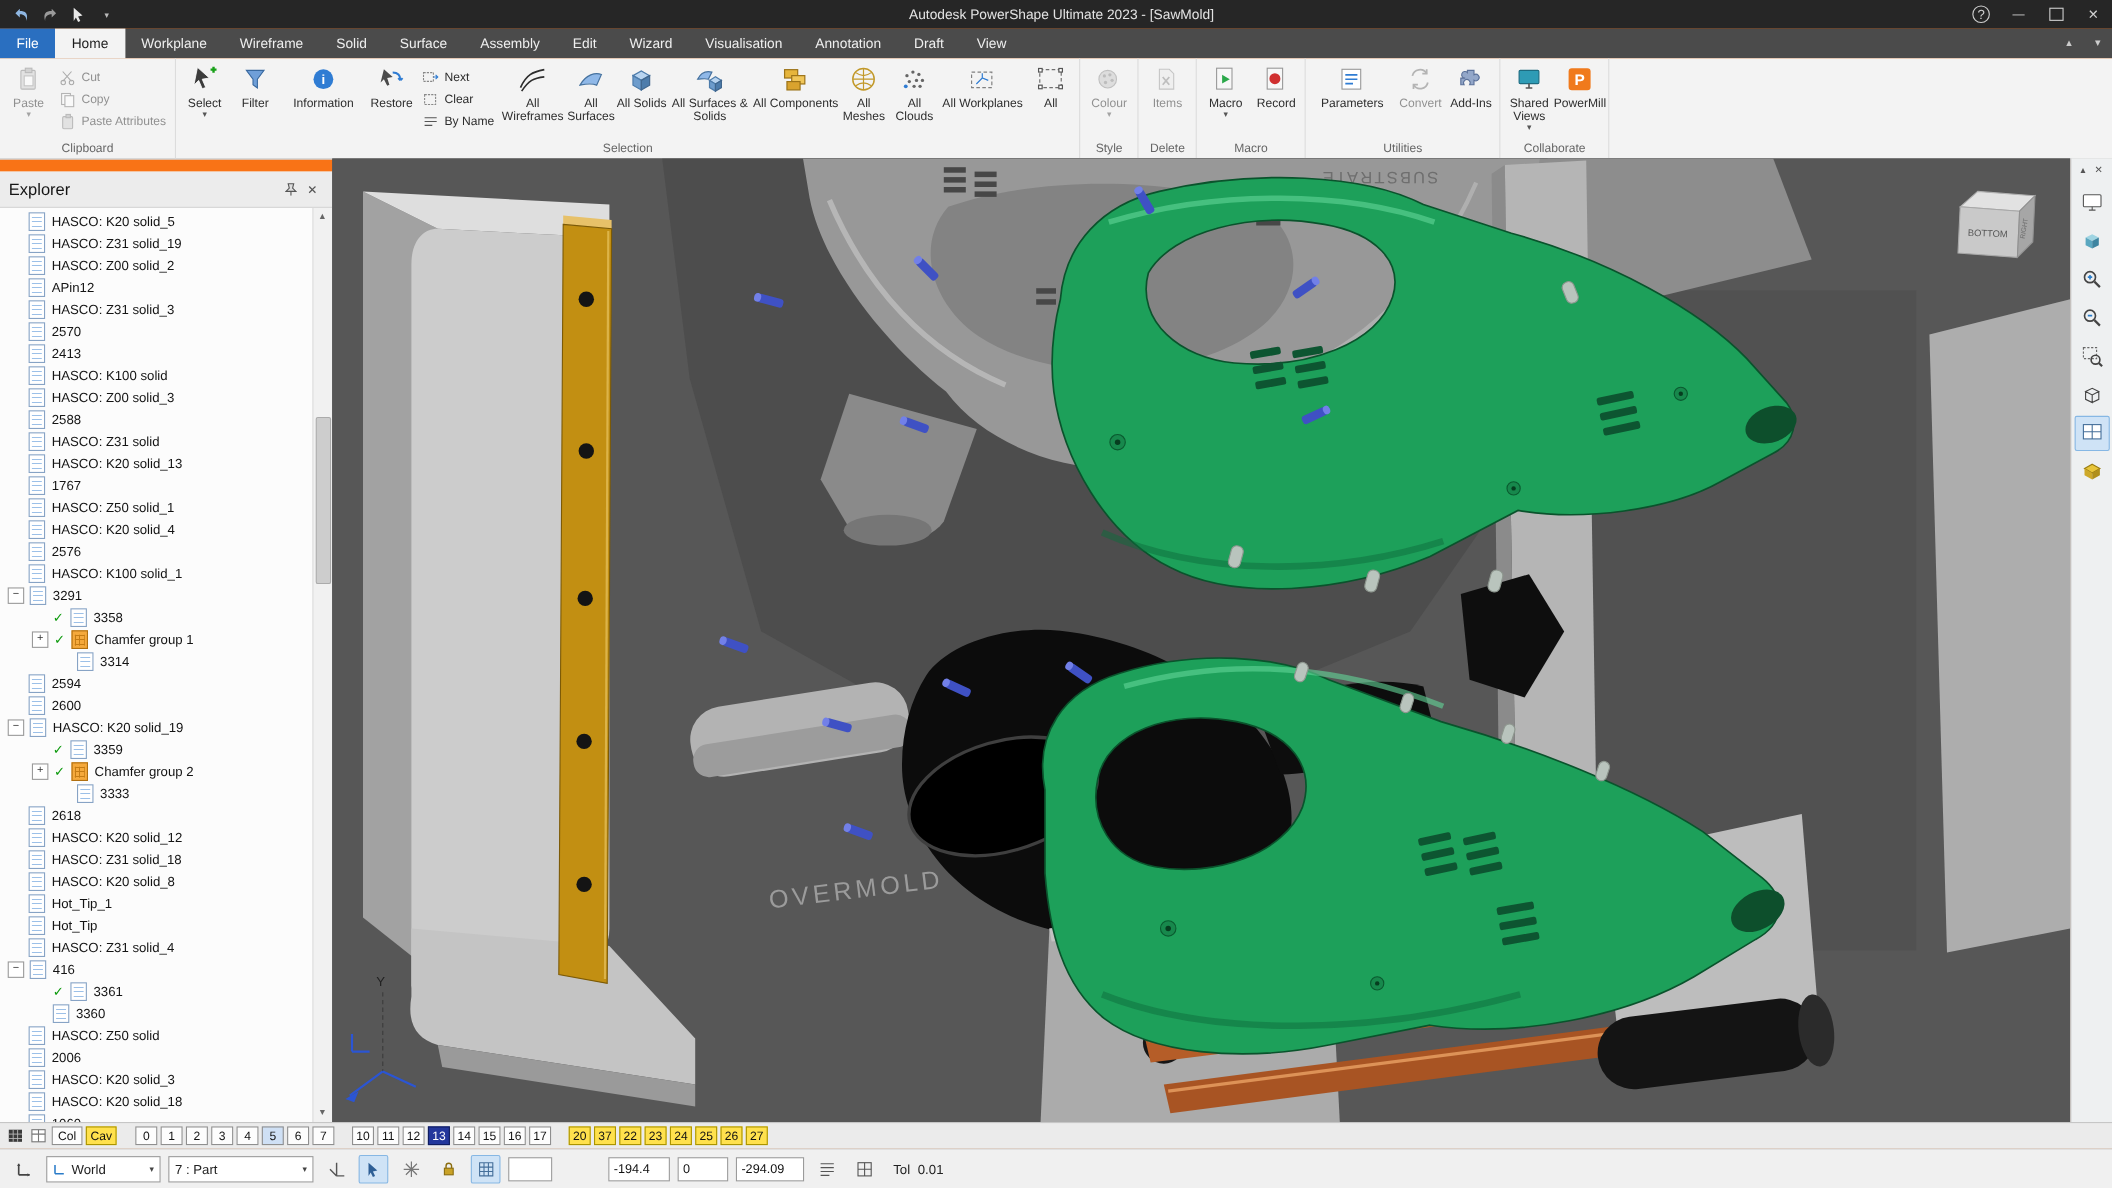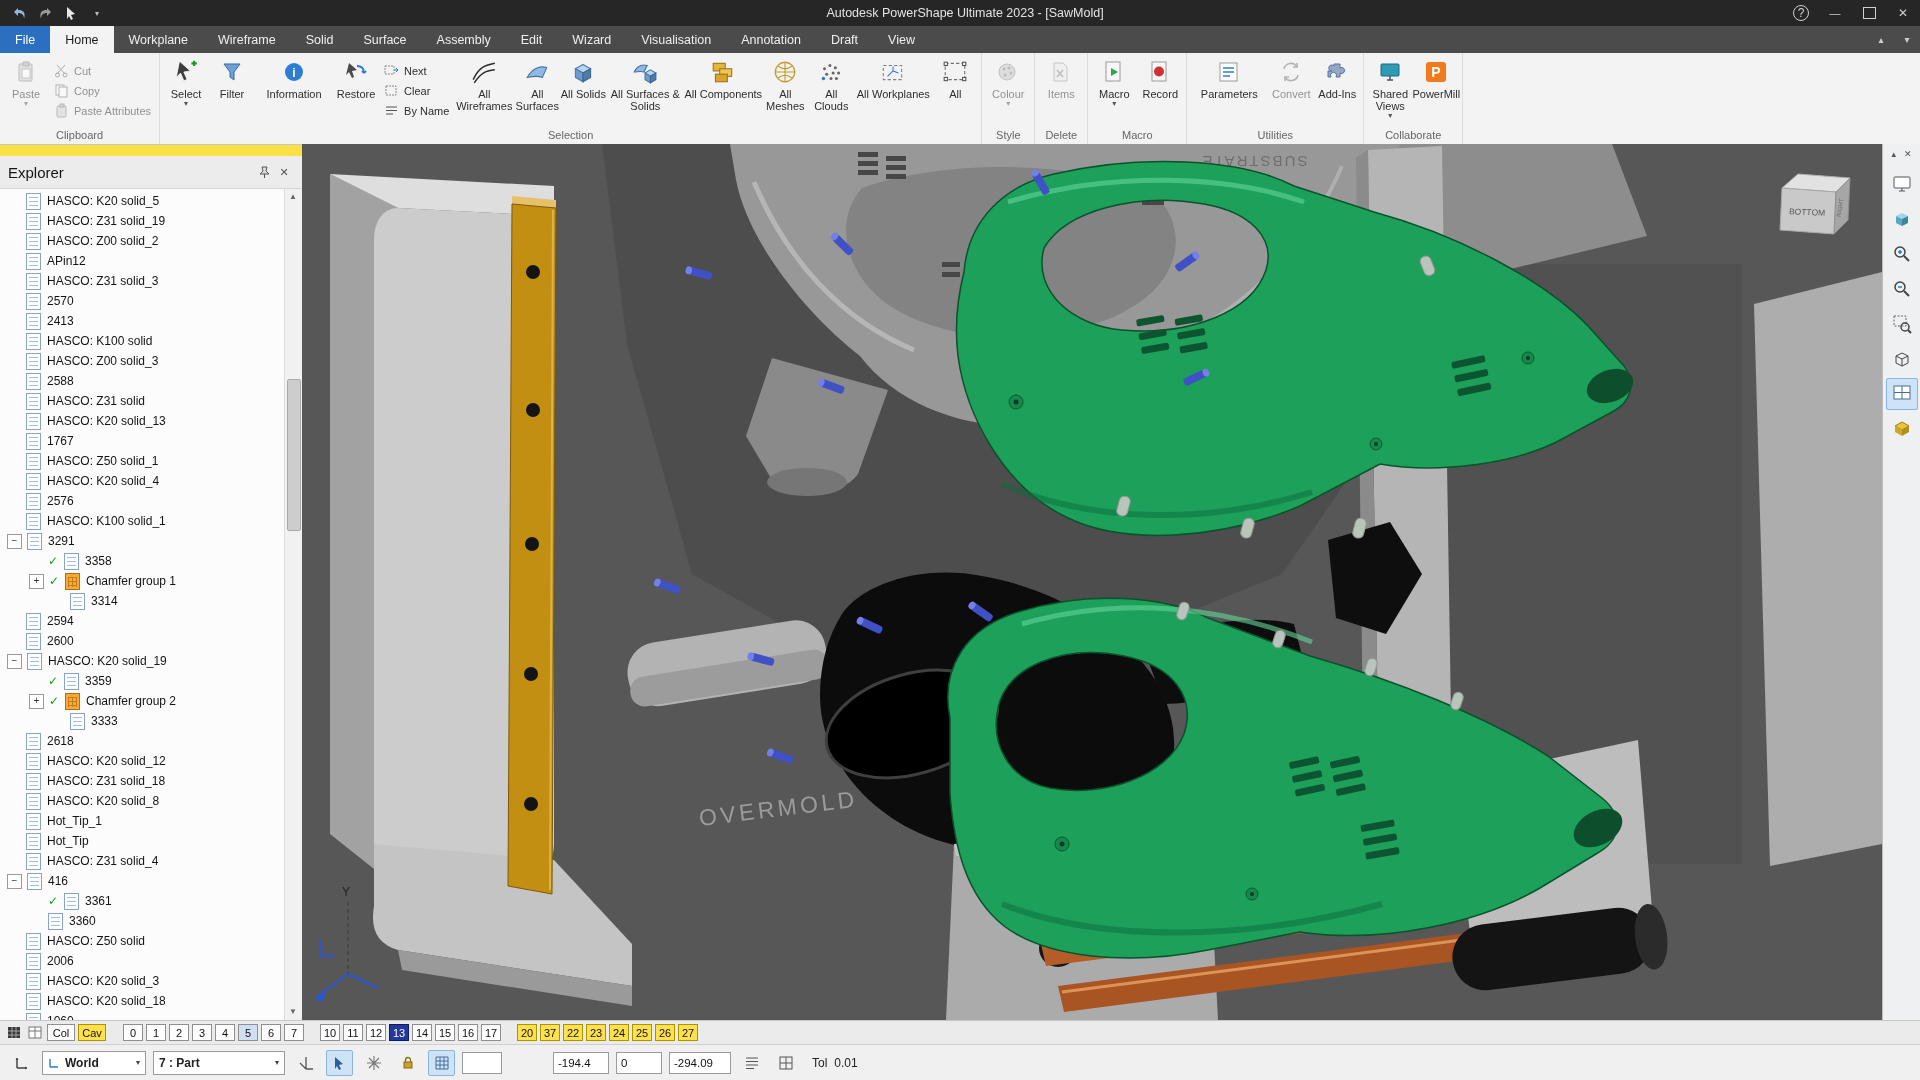--- a/index.html
+++ b/index.html
@@ -1,16 +1,16 @@
 <!DOCTYPE html>
 <html><head>
 <meta charset="utf-8">
 <style>
   html,body{margin:0;padding:0;background:#222;}
-  #app{position:relative;width:1920px;height:1080px;overflow:hidden;background:#fde047;
+  #app{position:relative;width:1920px;height:1080px;overflow:hidden;background:#f97316;
        font-family:"Liberation Sans","DejaVu Sans",sans-serif;-webkit-font-smoothing:antialiased;}
   
   .titlebar{position:absolute;top:0;left:0;right:0;height:26px;background:#262626;display:flex;align-items:center;}
   .tb-left{display:flex;align-items:center;gap:8px;padding-left:10px;width:240px;}
   .tb-ic{width:18px;height:16px;display:flex;align-items:center;justify-content:center;}
   .tb-title{flex:1;text-align:center;font-size:12.5px;color:#e3e3e3;}
   .tb-right{display:flex;width:240px;justify-content:flex-end;}
   .tb-btn{width:34px;height:26px;display:flex;align-items:center;justify-content:center;color:#d0d0d0;font-size:13px;}
   .g-help::before{content:"?";font-size:12px;border:1px solid #cfcfcf;border-radius:50%;width:14px;height:14px;display:inline-flex;align-items:center;justify-content:center;}
   .g-min::before{content:"—";font-size:11px;}
@@ -77,21 +77,21 @@
   .levels{position:absolute;left:0;right:0;top:1020px;height:24px;background:#ebebeb;border-top:1px solid #c6c6c6;display:flex;align-items:center;padding-left:5px;gap:3px;font-size:11px;box-sizing:border-box;}
   .lvico{width:18px;height:16px;display:flex;align-items:center;justify-content:center;}
   .lvbtn{min-width:20px;height:17px;border:1px solid #8f8f8f;background:#fdfdfd;display:flex;align-items:center;justify-content:center;padding:0 2px;color:#111;box-sizing:border-box;}
   .lvbtn.yel{background:#ffe14d;border-color:#ab9400;}
   .lvbtn.sel{background:#23379c;border-color:#101d60;color:#fff;}
   .lvbtn.lt{background:#cfe0f5;}
   .lvbtn.gap{margin-right:13px;}
   .lv-nums{display:flex;gap:3px;margin-left:14px;}
   
   .status{position:absolute;left:0;right:0;top:1044px;height:36px;background:#f0f0f0;border-top:1px solid #cfcfcf;display:flex;align-items:center;gap:7px;padding:0 8px;font-size:12px;color:#222;box-sizing:border-box;}
-  .combo{height:24px;background:#fff;border:1px solid #9b9b9b;display:flex;align-items:center;padding:0 5px;gap:5px;box-sizing:border-box;font-weight:bold;}
+  .combo{height:24px;background:#fff;border:1px solid #9b9b9b;display:flex;align-items:center;padding:0 5px;gap:5px;box-sizing:border-box;}
   .combo .caret{font-size:8px;color:#444;}
   .w-combo{width:104px;} .p-combo{width:132px;}
   .combo .cval{flex:1;}
   .sicon{width:25px;height:24px;display:flex;align-items:center;justify-content:center;border:1px solid transparent;border-radius:2px;}
   .sicon.active{background:#cfe3f6;border-color:#86b7e4;}
   .sfield{height:22px;border:1px solid #9b9b9b;background:#fff;font-size:11.5px;padding:0 4px;font-family:inherit;color:#111;box-sizing:border-box;}
   .f-blank{width:40px;} .f-x{width:56px;margin-left:44px;} .f-y{width:46px;} .f-z{width:62px;}
   .tol-lab{margin-left:6px;color:#222;}
   .cmd-input{flex:1;border:none;background:transparent;font-size:12px;color:#333;outline:none;font-family:inherit;}
   .cmd-input::placeholder{color:#8d8d8d;}

